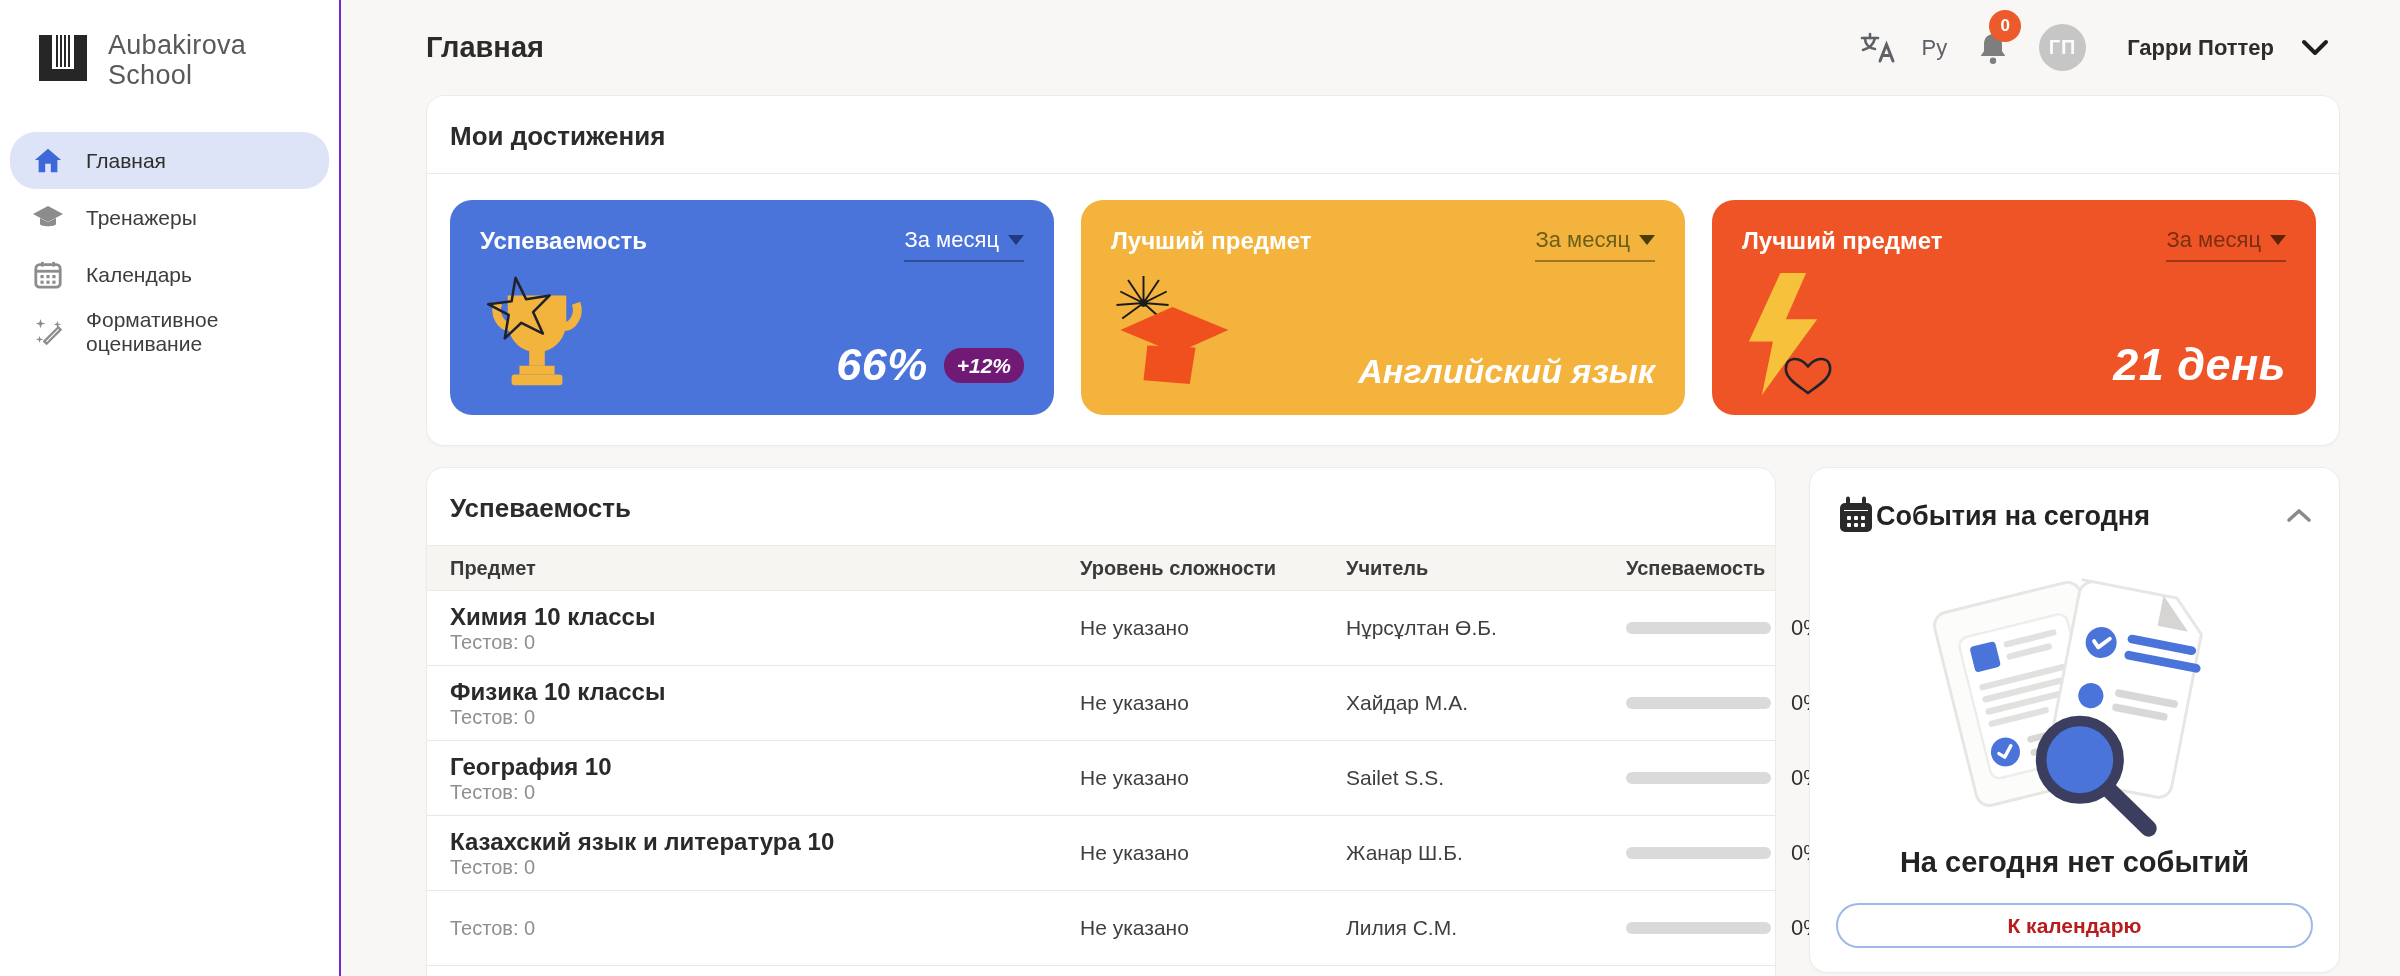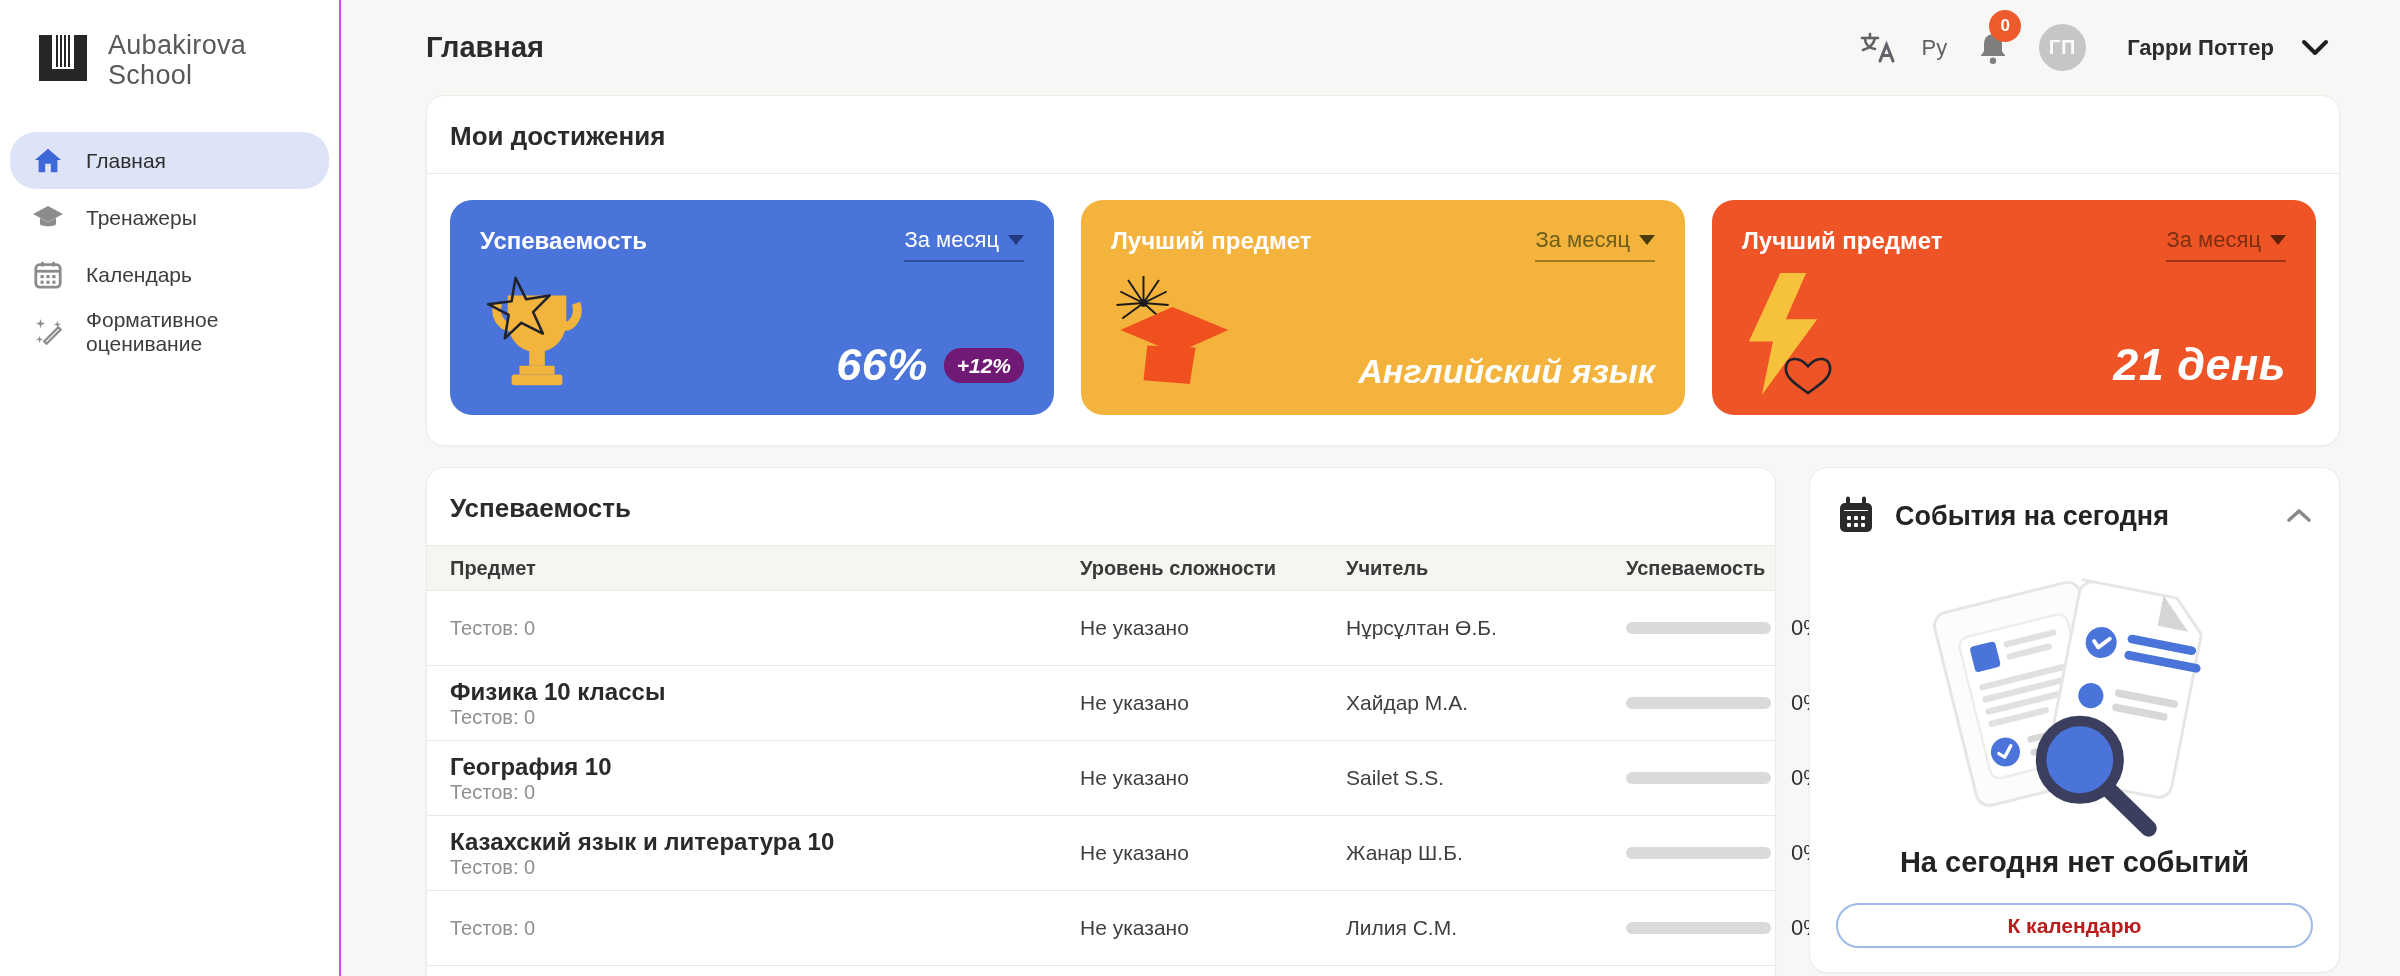--- a/index.html
+++ b/index.html
@@ -4,21 +4,21 @@
 <style>
   * { margin:0; padding:0; box-sizing:border-box; }
   html,body { width:2400px; height:976px; overflow:hidden; }
   body {
     font-family:"Liberation Sans","DejaVu Sans",sans-serif;
     background:#f8f7f5; color:#2b2b2b; position:relative;
   }
   
   .sidebar {
     position:absolute; left:0; top:0; width:341px; height:976px;
-    background:#ffffff; border-right:2px solid #d946ef; z-index:5;
+    background:#ffffff; border-right:2px solid #6d28d9; z-index:5;
   }
   .logo { display:flex; align-items:center; gap:18px; padding:30px 0 0 36px; }
   .logo-text { font-size:27px; line-height:1.12; color:#58595b; letter-spacing:.3px; }
   .nav { margin-top:42px; display:flex; flex-direction:column; }
   .nav-item {
     display:flex; align-items:center; gap:22px; height:57px;
     margin:0 10px; padding-left:22px; border-radius:26px; cursor:pointer;
   }
   .nav-item.active { background:#dee4f7; }
   .nav-item .nav-ic { width:32px; height:32px; display:flex; align-items:center; justify-content:center; flex:none; }
@@ -94,21 +94,21 @@
   .subj-name { font-size:24px; font-weight:700; color:#2a2a2a; display:block; }
   .subj-tests { font-size:20px; color:#8f8f8f; display:block; }
   .cell { font-size:21px; color:#3f3f3f; }
   .perf-cell { display:flex; align-items:center; justify-content:flex-end; gap:20px; }
   .pbar { width:145px; height:12px; border-radius:6px; background:#dadada; overflow:hidden; }
   .pbar-fill { height:100%; width:0; background:#4a74d9; border-radius:6px; }
   .pct { font-size:22px; color:#2e2e2e; }
 
   
   .events { flex:1; height:506px; padding:28px 26px 24px; display:flex; flex-direction:column; }
-  .events-head { display:flex; align-items:center; gap:19px; }
+  .events-head { display:flex; align-items:center; }
   .events-title { font-size:27px; font-weight:700; color:#232323; }
   .collapse-btn { margin-left:auto; cursor:pointer; display:flex; }
   .illus { flex:1; display:flex; align-items:center; justify-content:center; margin-top:6px; }
   .empty-text { text-align:center; font-size:29px; font-weight:700; color:#232323; margin:4px 0 24px; }
   .cal-btn {
     height:49px; border-radius:25px; border:2px solid #9db9ea; background:#fff;
     color:#b91c1c; font-size:21px; font-weight:700; cursor:pointer; width:100%;
     font-family:inherit;
   }
 </style>
@@ -310,20 +310,21 @@
       <div class="section-head">Успеваемость</div>
       <div class="tbl-head">
         <div>Предмет</div>
         <div>Уровень сложности</div>
         <div>Учитель</div>
         <div class="col-last">Успеваемость</div>
       </div>
 
       <div class="trow">
         <div>
+          <span class="subj-name">Химия 10 классы</span>
           <span class="subj-tests">Тестов: 0</span>
         </div>
         <div class="cell">Не указано</div>
         <div class="cell">Нұрсұлтан Ө.Б.</div>
         <div class="perf-cell">
           <span class="pbar"><span class="pbar-fill"></span></span>
           <span class="pct">0%</span>
         </div>
       </div>
 

